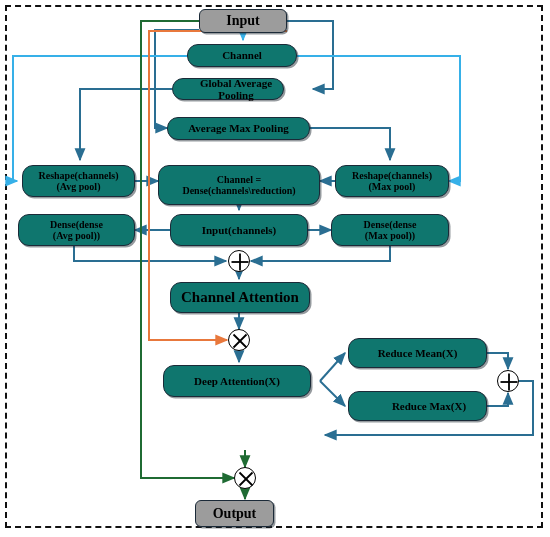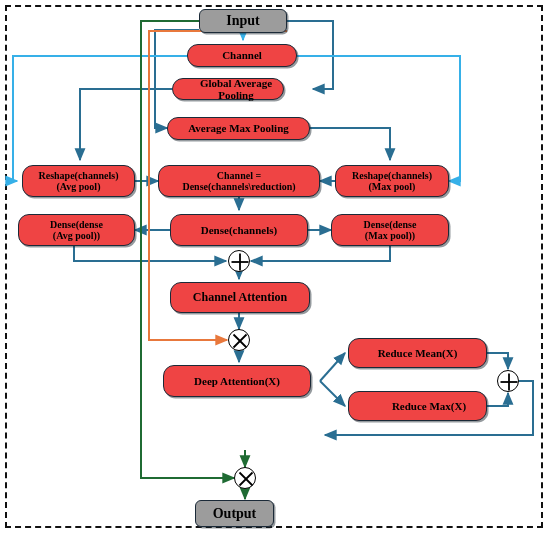--- a/index.html
+++ b/index.html
@@ -2,21 +2,21 @@
 <html><head>
 <meta charset="utf-8">
 <style>
   html,body{margin:0;padding:0;background:#ffffff;}
   body{width:550px;height:537px;font-family:"Liberation Serif",serif;}
   #root{position:relative;width:550px;height:537px;overflow:hidden;background:#fff;}
   #frame{position:absolute;left:5px;top:5px;width:538px;height:523px;
          border:2px dashed #111;box-sizing:border-box;}
   svg#wires{position:absolute;left:0;top:0;width:550px;height:537px;}
   .node{position:absolute;box-sizing:border-box;border:1.6px solid #1b2a38;
-        border-radius:11px;background:#ef4444;display:flex;align-items:center;
+        border-radius:11px;background:#0f766e;display:flex;align-items:center;
         justify-content:center;text-align:center;font-weight:bold;
         color:#000;line-height:1.1;padding:1px 3px;
         box-shadow:1.5px 1.5px 0 rgba(20,30,40,.45);}
   .node.term{background:#9c9c9c;border-radius:6px;}
   .op{position:absolute;box-sizing:border-box;border-radius:50%;
       border:1.8px solid #000;background:#fff;}
   .op svg{position:absolute;left:0;top:0;}
 </style>
 </head>
 <body>
@@ -101,35 +101,35 @@
 
   <div class="node" style="left:187px;top:44px;width:110px;height:23px;font-size:11px;">Channel</div>
 
   <div class="node" style="left:172px;top:78px;width:112px;height:22px;font-size:11px;padding-left:19px;">Global Average Pooling</div>
 
   <div class="node" style="left:167px;top:117px;width:143px;height:23px;font-size:11px;">Average Max Pooling</div>
 
   <div class="node" style="left:22px;top:165px;width:113px;height:32px;font-size:10px;white-space:pre-line;">Reshape(channels)
 (Avg pool)</div>
 
-  <div class="node" style="left:158px;top:165px;width:162px;height:32px;font-size:10px;white-space:pre-line;">Channel =
+  <div class="node" style="left:158px;top:165px;width:162px;height:40px;font-size:10px;white-space:pre-line;">Channel =
 Dense(channels\reduction)</div>
 
   <div class="node" style="left:335px;top:165px;width:114px;height:32px;font-size:10px;white-space:pre-line;">Reshape(channels)
 (Max pool)</div>
 
   <div class="node" style="left:18px;top:214px;width:117px;height:32px;font-size:10px;white-space:pre-line;">Dense(dense
 (Avg pool))</div>
 
-  <div class="node" style="left:170px;top:214px;width:138px;height:32px;font-size:11px;">Dense(channels)</div>
+  <div class="node" style="left:170px;top:214px;width:138px;height:32px;font-size:11px;">Input(channels)</div>
 
   <div class="node" style="left:331px;top:214px;width:118px;height:32px;font-size:10px;white-space:pre-line;">Dense(dense
 (Max pool))</div>
 
-  <div class="node" style="left:170px;top:282px;width:140px;height:31px;font-size:12px;">Channel Attention</div>
+  <div class="node" style="left:170px;top:282px;width:140px;height:31px;font-size:15px;">Channel Attention</div>
 
   <div class="node" style="left:163px;top:365px;width:148px;height:32px;font-size:11px;">Deep Attention(X)</div>
 
   <div class="node" style="left:348px;top:338px;width:139px;height:30px;font-size:11px;text-align:center;">Reduce Mean(X)</div>
 
   <div class="node" style="left:348px;top:391px;width:139px;height:30px;font-size:11px;padding-left:26px;">Reduce Max(X)</div>
 
 
   <div class="node term" style="left:195px;top:500px;width:79px;height:27px;font-size:14px;">Output</div>
 

